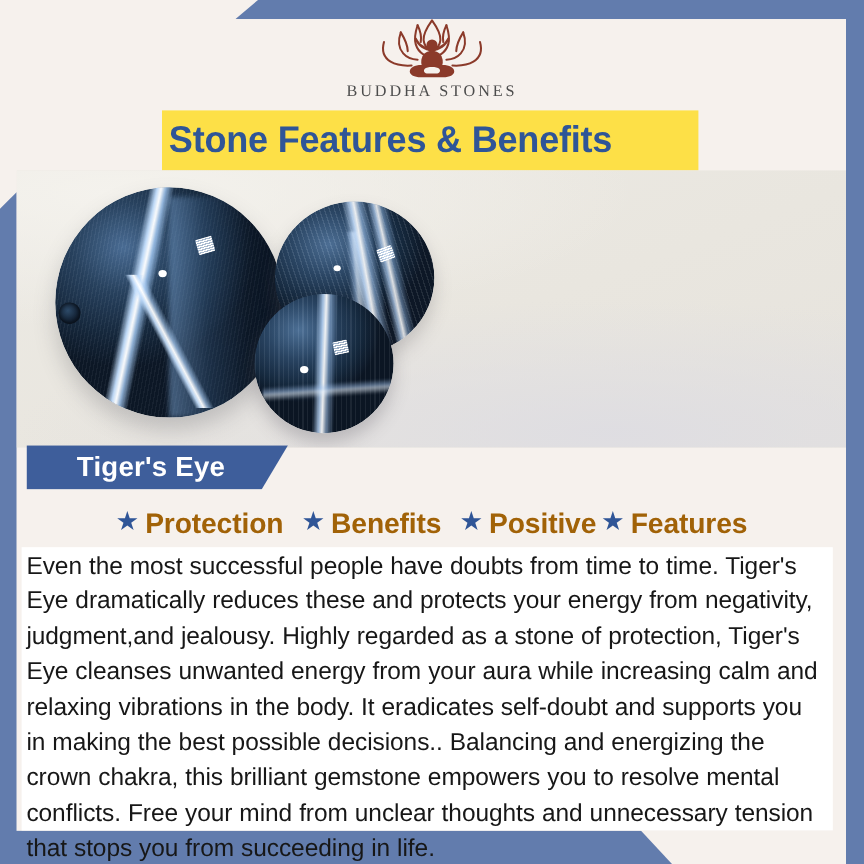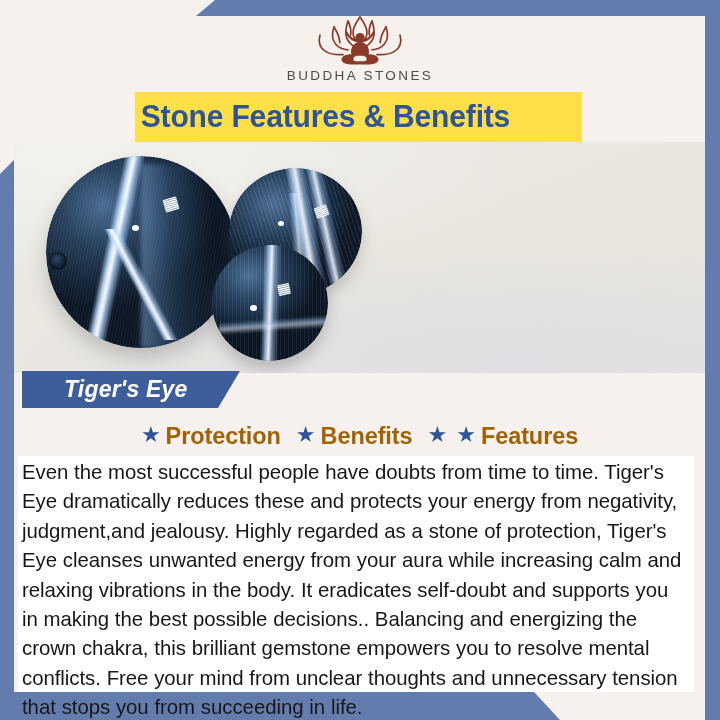--- a/index.html
+++ b/index.html
@@ -66,21 +66,21 @@
     align-items: center;
     justify-content: flex-start;
   }
   .logo-mark {
     width: 124px;
     height: 52px;
     display: block;
   }
   .logo-word {
     margin-top: 2px;
-    font-family: Liberation Sans, sans-serif;
+    font-family: Liberation Serif, serif;
     font-size: 13.5px;
     letter-spacing: 2.4px;
     color: #4c4c4c;
     text-transform: uppercase;
     white-space: nowrap;
   }
 
   
   .title-band {
     position: absolute;
@@ -323,21 +323,20 @@
   
   .stone-banner {
     position: absolute;
     top: 371px; left: 22px;
     width: 218px;
     height: 37px;
     background: #3e5e9b;
     clip-path: polygon(0 0, 100% 0, calc(100% - 22px) 100%, 0 100%);
     display: flex;
     align-items: center;
-    font-style: italic;
   }
   .stone-banner-label {
     margin-left: 42px;
     font-family: "Liberation Sans Narrow", "Liberation Sans", sans-serif;
     font-weight: bold;
     font-size: 23px;
     color: #ffffff;
     letter-spacing: 0.2px;
     white-space: nowrap;
   }
@@ -494,20 +493,21 @@
     <div class="benefit">
       <span class="benefit-star">★</span>
       <span class="benefit-label">Protection</span>
     </div>
     <div class="benefit gap-wide">
       <span class="benefit-star">★</span>
       <span class="benefit-label">Benefits</span>
     </div>
     <div class="benefit gap-wide">
       <span class="benefit-star">★</span>
+      <span class="benefit-label">Positive</span>
     </div>
     <div class="benefit">
       <span class="benefit-star">★</span>
       <span class="benefit-label">Features</span>
     </div>
   </div>
 
   <div class="copy">
     <p class="copy-text">Even the most successful people have doubts from time to time. Tiger's Eye dramatically reduces these and protects your energy from negativity, judgment,and jealousy. Highly regarded as a stone of protection, Tiger's Eye cleanses unwanted energy from your aura while increasing calm and relaxing vibrations in the body. It eradicates self-doubt and supports you in making the best possible decisions.. Balancing and energizing the crown chakra, this brilliant gemstone empowers you to resolve mental conflicts. Free your mind from unclear thoughts and unnecessary tension that stops you from succeeding in life.</p>
   </div>

